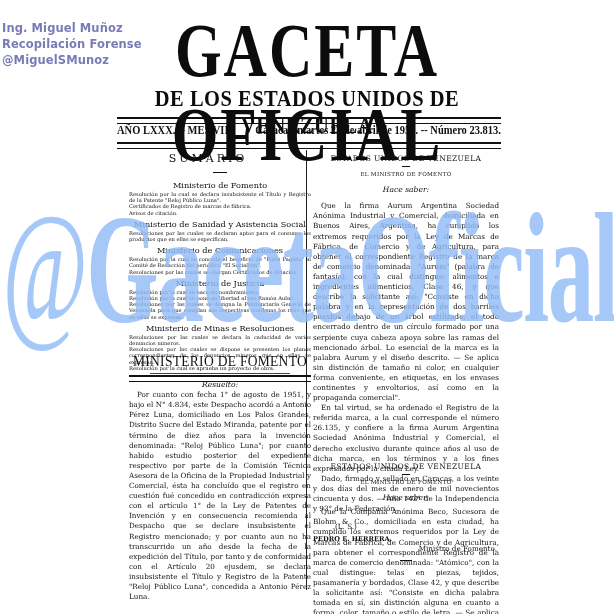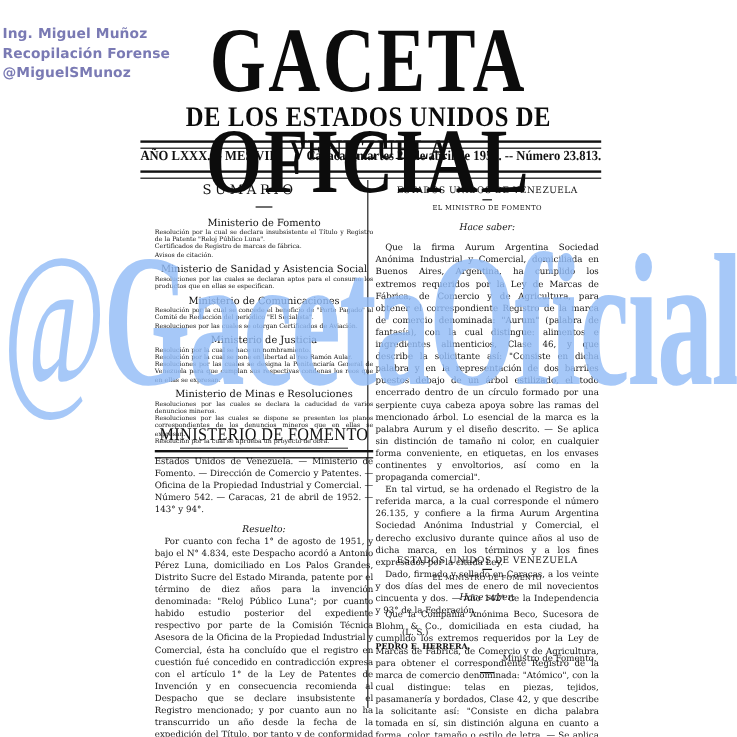--- a/index.html
+++ b/index.html
@@ -76,21 +76,20 @@
   <p class="sitem">Resoluciones por las cuales se declara la caducidad de varios denuncios mineros.</p>
   <p class="sitem">Resoluciones por las cuales se dispone se presenten los planos correspondientes de los denuncios mineros que en ellas se expresan.</p>
   <p class="sitem">Resolución por la cual se aprueba un proyecto de obra.</p>
 
   <div class="sum-rule"></div>
 </div>
 
 <div class="col left" style="top:352px;">
   <div class="section-heading">MINISTERIO DE FOMENTO</div>
   <div class="hr-short"></div>
-  <p>Estados Unidos de Venezuela. — Ministerio de Fomento. — Dirección de Comercio y Patentes. — Oficina de la Propiedad Industrial y Comercial. — Número 542. — Caracas, 21 de abril de 1952. — 143° y 94°.</p>
   <p class="ital" style="margin-top:5px;">Resuelto:</p>
   <p class="indent">Por cuanto con fecha 1° de agosto de 1951, y bajo el N° 4.834, este Despacho acordó a Antonio Pérez Luna, domiciliado en Los Palos Grandes, Distrito Sucre del Estado Miranda, patente por el término de diez años para la invención denominada: "Reloj Público Luna"; por cuanto habido estudio posterior del expediente respectivo por parte de la Comisión Técnica Asesora de la Oficina de la Propiedad Industrial y Comercial, ésta ha concluído que el registro en cuestión fué concedido en contradicción expresa con el artículo 1° de la Ley de Patentes de Invención y en consecuencia recomienda al Despacho que se declare insubsistente el Registro mencionado; y por cuanto aun no ha transcurrido un año desde la fecha de la expedición del Título, por tanto y de conformidad con el Artículo 20 ejusdem, se declara insubsistente el Título y Registro de la Patente "Reloj Público Luna", concedida a Antonio Pérez Luna.</p>
 
 </div>
 
 <div class="col right" style="top:154px;">
   <p class="caps-sm">ESTADOS UNIDOS DE VENEZUELA</p>
   <div class="dash" style="width:8px; margin-top:2px;"></div>
   <p class="caps-xs" style="margin-top:2px;">EL MINISTRO DE FOMENTO</p>
   <p class="ital" style="margin-top:6px; margin-bottom:6px;">Hace saber:</p>

